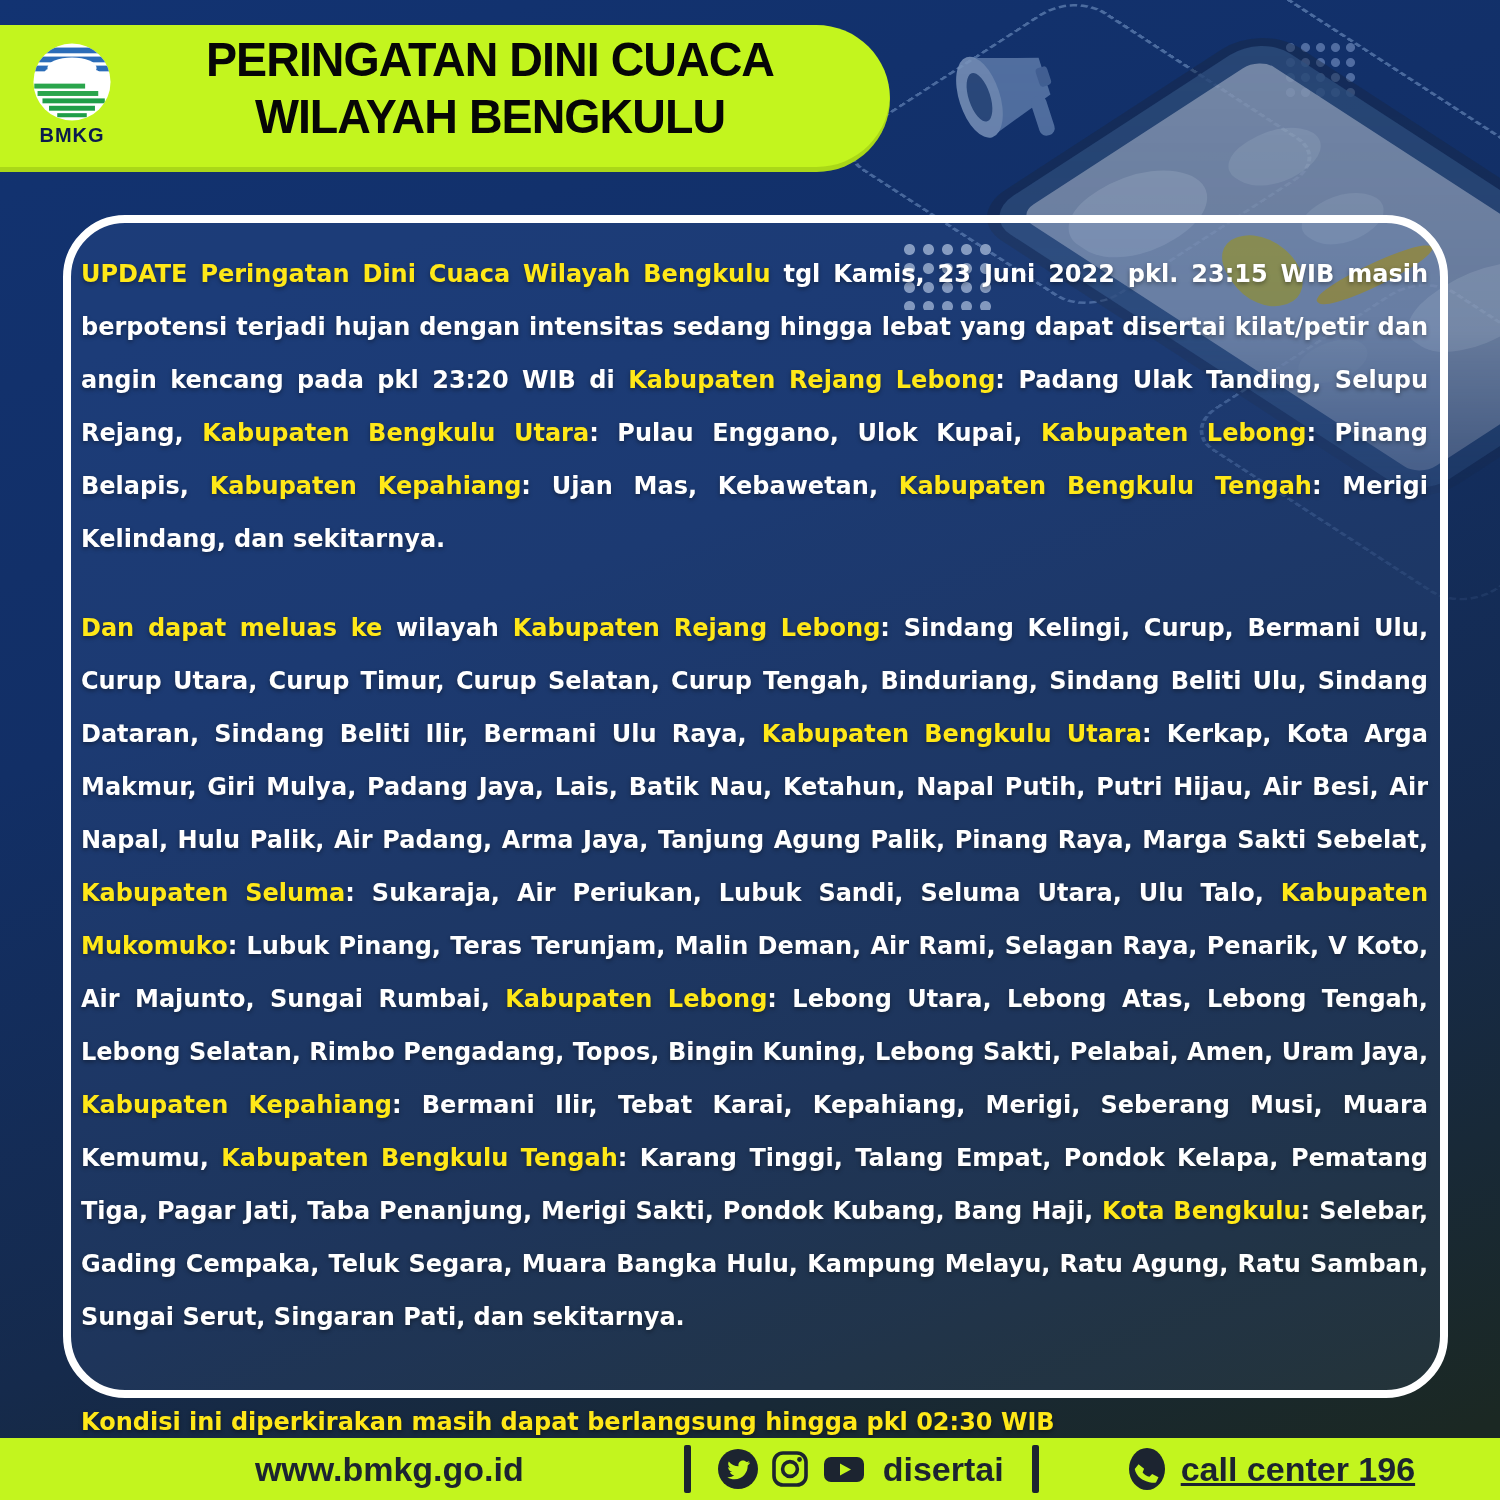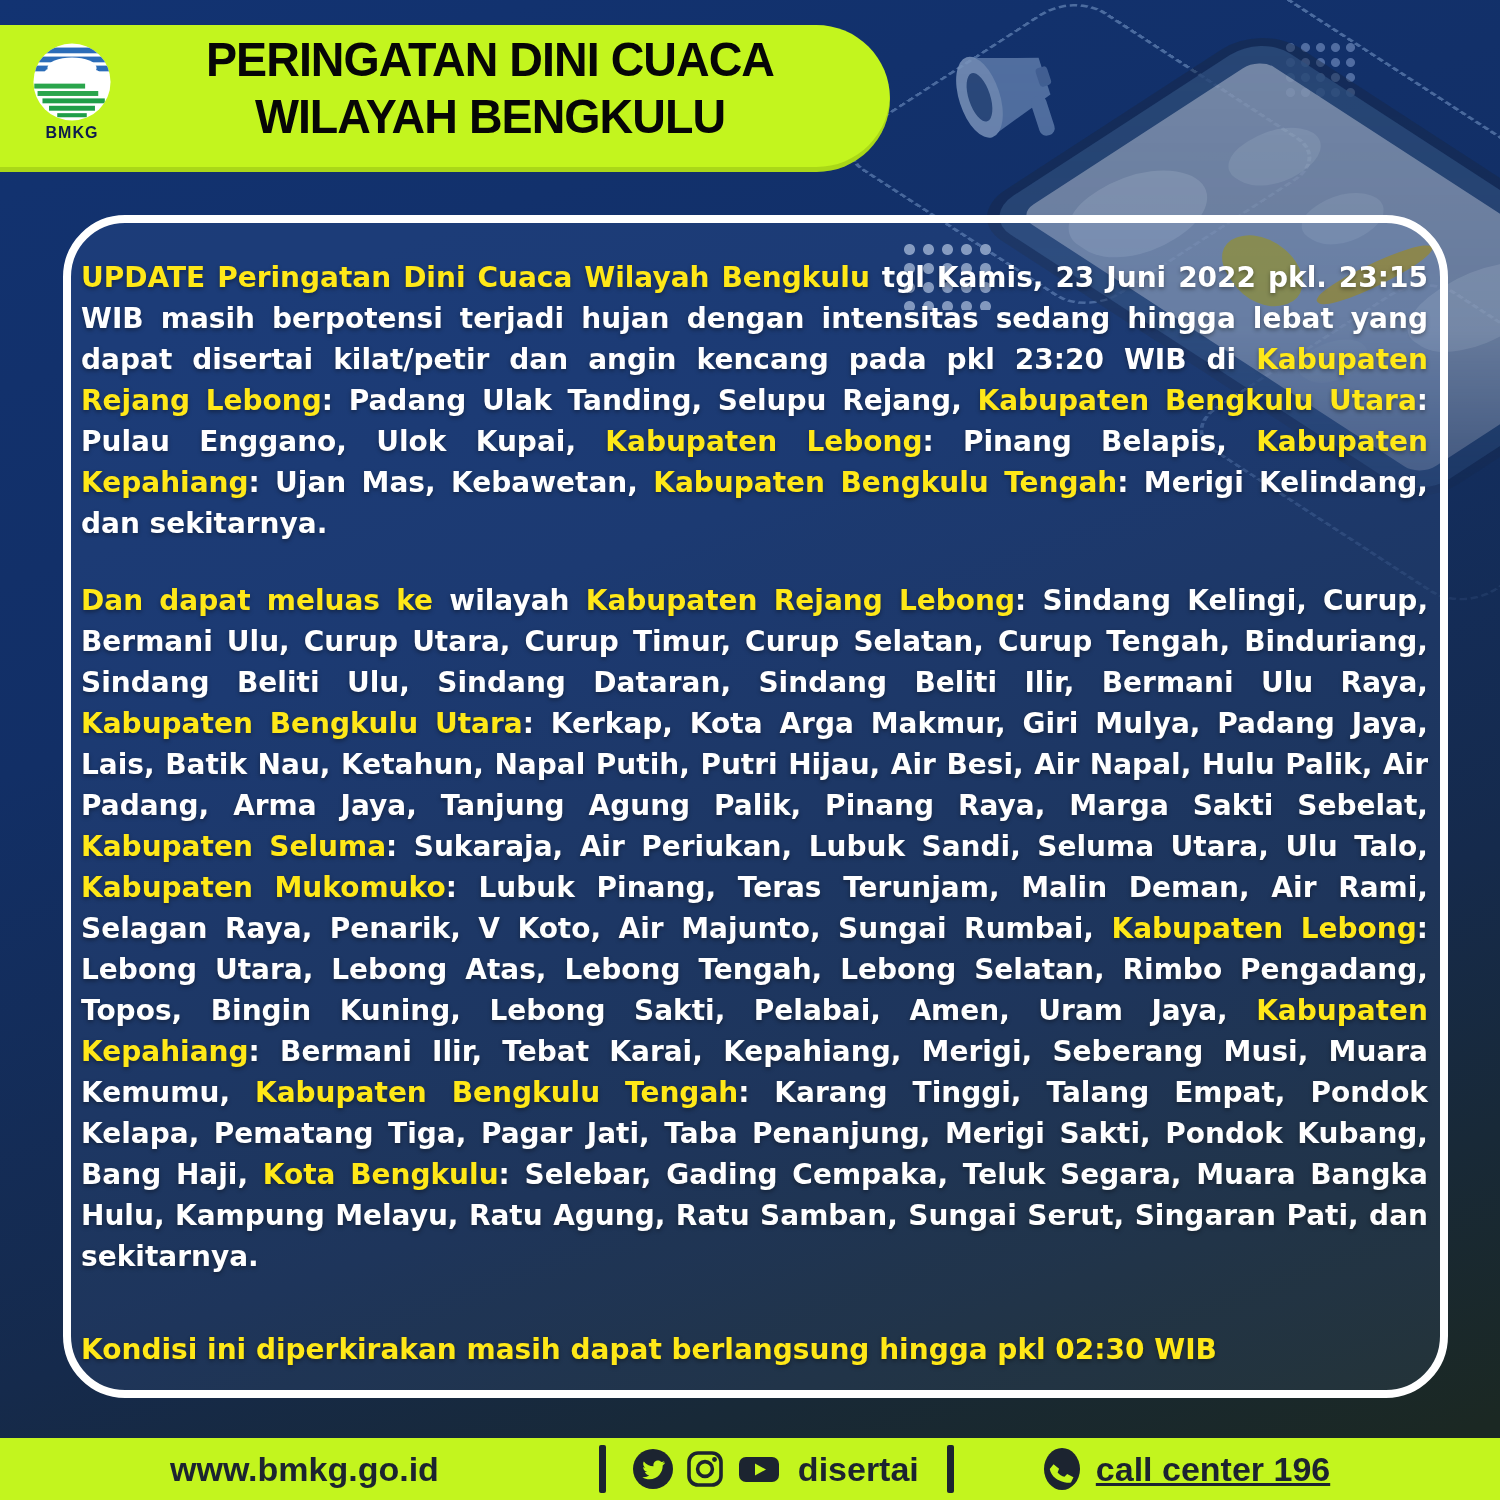--- a/index.html
+++ b/index.html
@@ -23,38 +23,38 @@
     background-image:radial-gradient(circle,rgba(86,114,166,.95) 4px,transparent 5px);background-size:15px 15px;}
   .dots-b{left:900px;top:240px;width:96px;height:70px;
     background-image:radial-gradient(circle,rgba(158,176,205,.95) 5px,transparent 6px);background-size:19px 19px;}
   .megaphone{position:absolute;left:948px;top:28px;width:120px;height:120px;opacity:.85;}
   
   .banner{position:absolute;left:0;top:25px;width:890px;height:147px;z-index:3;
     background:#c3f51e;border-radius:0 74px 74px 0;
     box-shadow:inset 0 -5px 0 rgba(60,90,0,.18);}
   .logo{position:absolute;left:30px;top:16px;width:84px;text-align:center;}
   .logo svg{width:82px;height:82px;display:block;margin:0 auto;}
-  .logo-label{font-family:"Liberation Sans",sans-serif;font-weight:bold;font-size:16px;color:#0c1b4d;letter-spacing:1px;margin-top:1px;}
+  .logo-label{font-family:"Liberation Sans",sans-serif;font-weight:bold;font-size:20px;color:#0c1b4d;letter-spacing:1px;margin-top:1px;}
   .title-wrap{position:absolute;left:130px;right:40px;top:6px;text-align:center;
     font-family:"Liberation Sans",sans-serif;font-weight:bold;color:#060606;
     font-size:49px;line-height:57px;letter-spacing:-1px;transform:scaleX(.95);transform-origin:center;}
   
   .card{position:absolute;left:63px;top:215px;width:1385px;height:1183px;z-index:2;
     border:8px solid #ffffff;border-radius:62px;box-sizing:border-box;
     background:rgba(120,160,230,.10);}
-  .card-inner{position:absolute;inset:0;padding:34px 12px 0 10px;
-    font-family:"DejaVu Sans",sans-serif;font-weight:bold;font-size:28px;line-height:41px;
+  .card-inner{position:absolute;inset:0;padding:25px 12px 0 10px;
+    font-family:"DejaVu Sans",sans-serif;font-weight:bold;font-size:24px;line-height:53px;
     color:#ffffff;text-align:justify;text-shadow:0 2px 4px rgba(0,0,0,.38);}
   .card-inner p{margin:0 0 36px 0;}
   .card-inner p.wide-gap{margin-bottom:52px;}
   .hl{color:#ffe818;}
   
   .footer{position:absolute;left:0;bottom:0;width:1500px;height:62px;z-index:4;
     background:#c3f51e;display:flex;align-items:center;
-    font-family:"Liberation Sans",sans-serif;font-weight:bold;font-size:34px;color:#1c2430;}
+    font-family:"Liberation Sans",sans-serif;font-weight:bold;font-size:34px;color:#1c2430;justify-content:center;}
   .footer .divider{width:7px;height:48px;background:#1c2430;border-radius:2px;}
   .footer svg{display:block;}
   .f-site{margin-left:170px;}
   .d1{margin-left:160px;}
   .f-social{display:flex;align-items:center;gap:10px;margin-left:26px;}
   .f-handle{margin-left:16px;}
   .d2{margin-left:28px;}
   .f-call{display:flex;align-items:center;gap:12px;margin-left:86px;text-decoration:underline;}
 </style>
 </head>

